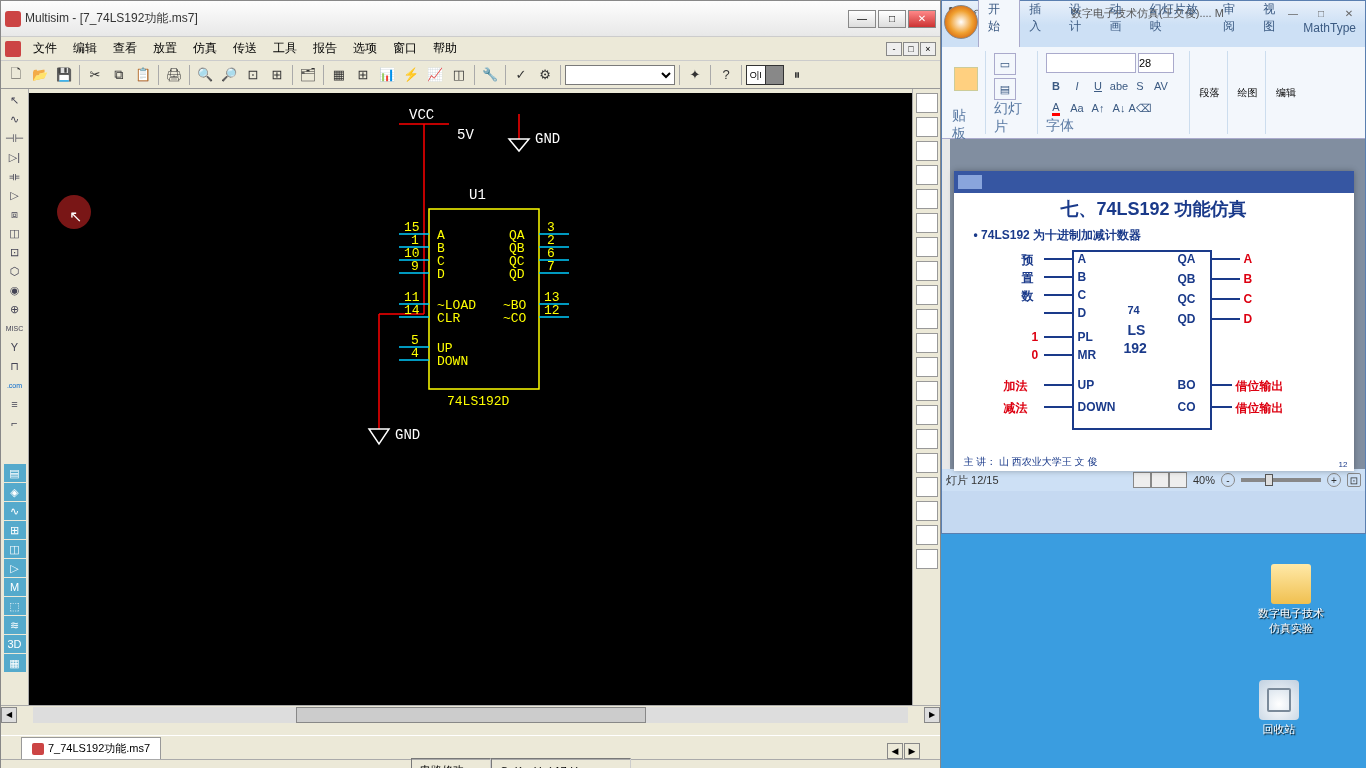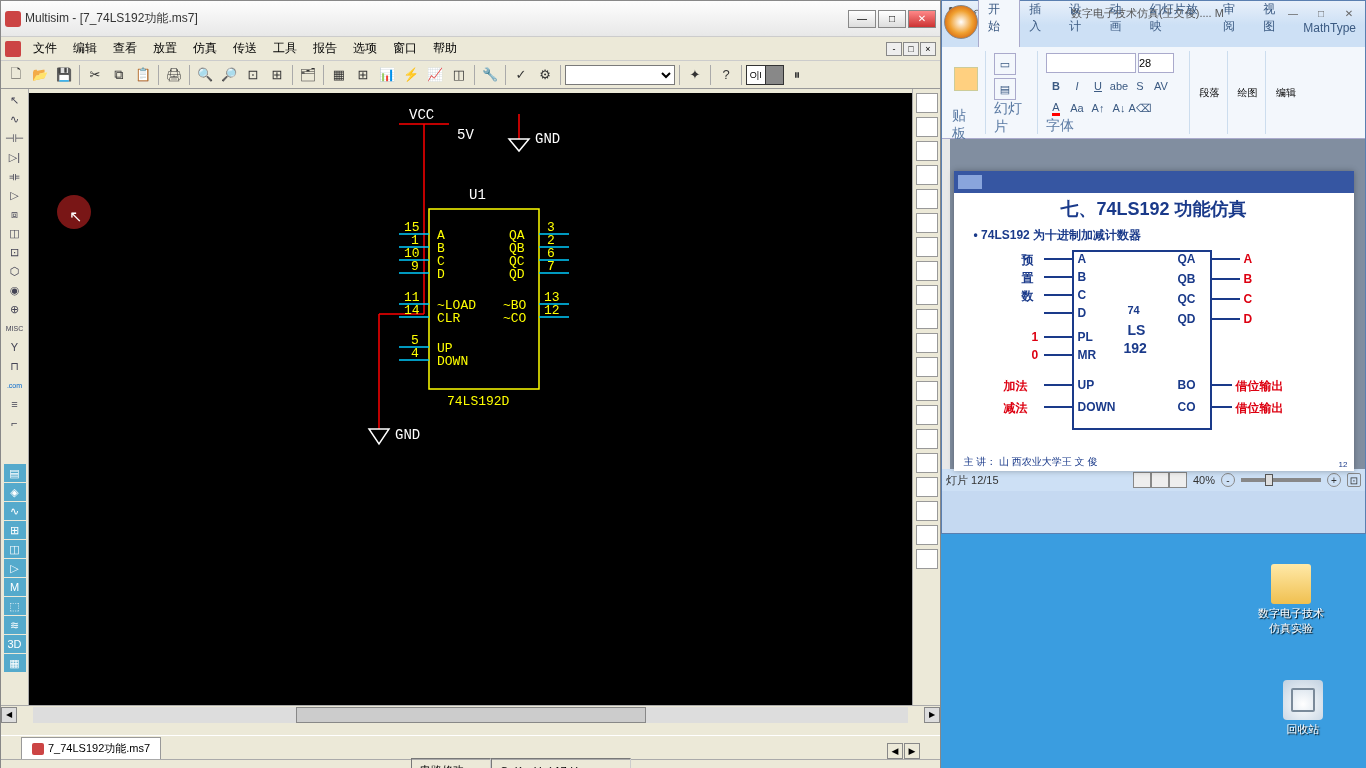--- a/index.html
+++ b/index.html
@@ -527,16 +527,16 @@
       </div>
     <div class="zoom-btn">+</div>
     <div class="zoom-btn" style="border-radius:2px">⊡</div>
   </div>
 </div>
 
 <div class="desktop-icon" style="right:40px;top:564px">
   <div class="icon-img folder-icon"></div>
   <div class="icon-label">数字电子技术仿真实验</div>
 </div>
-<div class="desktop-icon" style="right:28px;top:680px">
+<div class="desktop-icon" style="right:52px;top:680px">
   <div class="icon-img recycle-icon"></div>
   <div class="icon-label">回收站</div>
 </div>
 
 </body></html>

